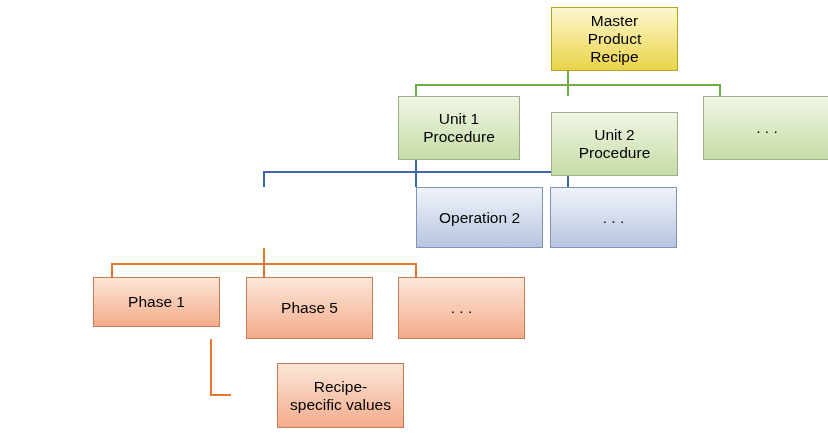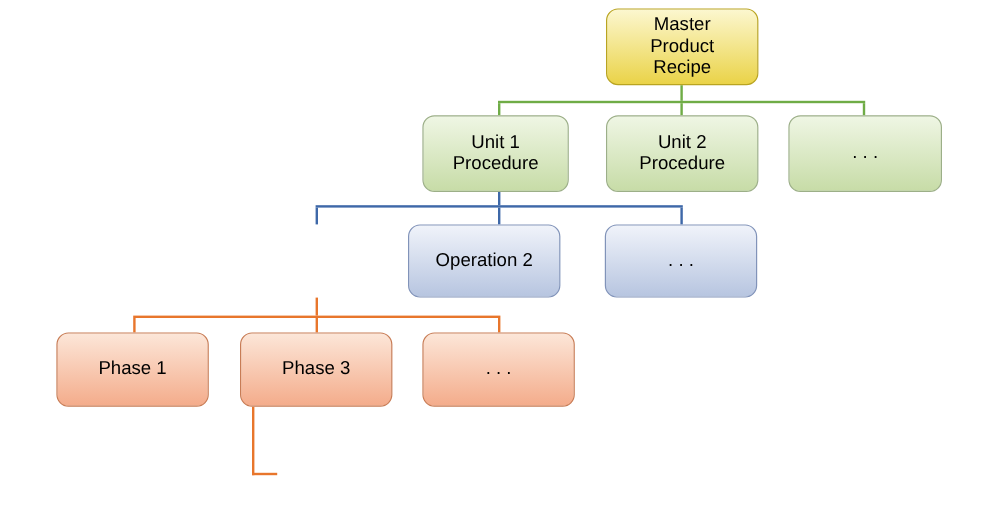--- a/index.html
+++ b/index.html
@@ -21,25 +21,26 @@
   .seg.blue   { background: #3E68A8; }
   .seg.orange { background: #E8762C; }
   
   .node {
     position: absolute;
     box-sizing: border-box;
     display: flex;
     align-items: center;
     justify-content: center;
     text-align: center;
-    border-radius: 10px;
+    border-radius: 0;
     border: 1.5px solid;
     color: #000000;
     font-size: 15.5px;
     line-height: 18px;
+    margin-left: 46px;
   }
   .node-label { white-space: pre-line; }
   .level-recipe {
     background: linear-gradient(#FCF7CF, #EAD348);
     border-color: #B9A421;
   }
   .level-unit {
     background: linear-gradient(#EFF6E4, #C7DCA7);
     border-color: #9CAF88;
   }
@@ -81,39 +82,43 @@
   <div class="node level-recipe" style="left:505px;top:7px;width:127px;height:64px">
     <div class="node-label">Master
 Product
 Recipe</div>
   </div>
 
   <div class="node level-unit" style="left:352px;top:96px;width:122px;height:64px">
     <div class="node-label">Unit 1
 Procedure</div>
   </div>
-  <div class="node level-unit" style="left:505px;top:96px;width:127px;height:64px">
+  <div class="node level-unit" style="left:505px;top:112px;width:127px;height:64px">
     <div class="node-label">Unit 2
 Procedure</div>
   </div>
   <div class="node level-unit" style="left:657px;top:96px;width:128px;height:64px">
     <div class="node-label">. . .</div>
   </div>
 
-  <div class="node level-operation" style="left:340px;top:187px;width:127px;height:61px">
+  <div class="node level-operation" style="left:370px;top:187px;width:127px;height:61px">
     <div class="node-label">Operation 2</div>
   </div>
   <div class="node level-operation" style="left:504px;top:187px;width:127px;height:61px">
     <div class="node-label">. . .</div>
   </div>
 
-  <div class="node level-phase" style="left:47px;top:277px;width:127px;height:62px">
+  <div class="node level-phase" style="left:47px;top:277px;width:127px;height:50px">
     <div class="node-label">Phase 1</div>
   </div>
   <div class="node level-phase" style="left:200px;top:277px;width:127px;height:62px">
-    <div class="node-label">Phase 3</div>
+    <div class="node-label">Phase 5</div>
   </div>
   <div class="node level-phase" style="left:352px;top:277px;width:127px;height:62px">
     <div class="node-label">. . .</div>
   </div>
 
+  <div class="node level-phase" style="left:231px;top:363px;width:127px;height:65px">
+    <div class="node-label">Recipe-
+specific values</div>
+  </div>
 
 </div>
 
 </body></html>

